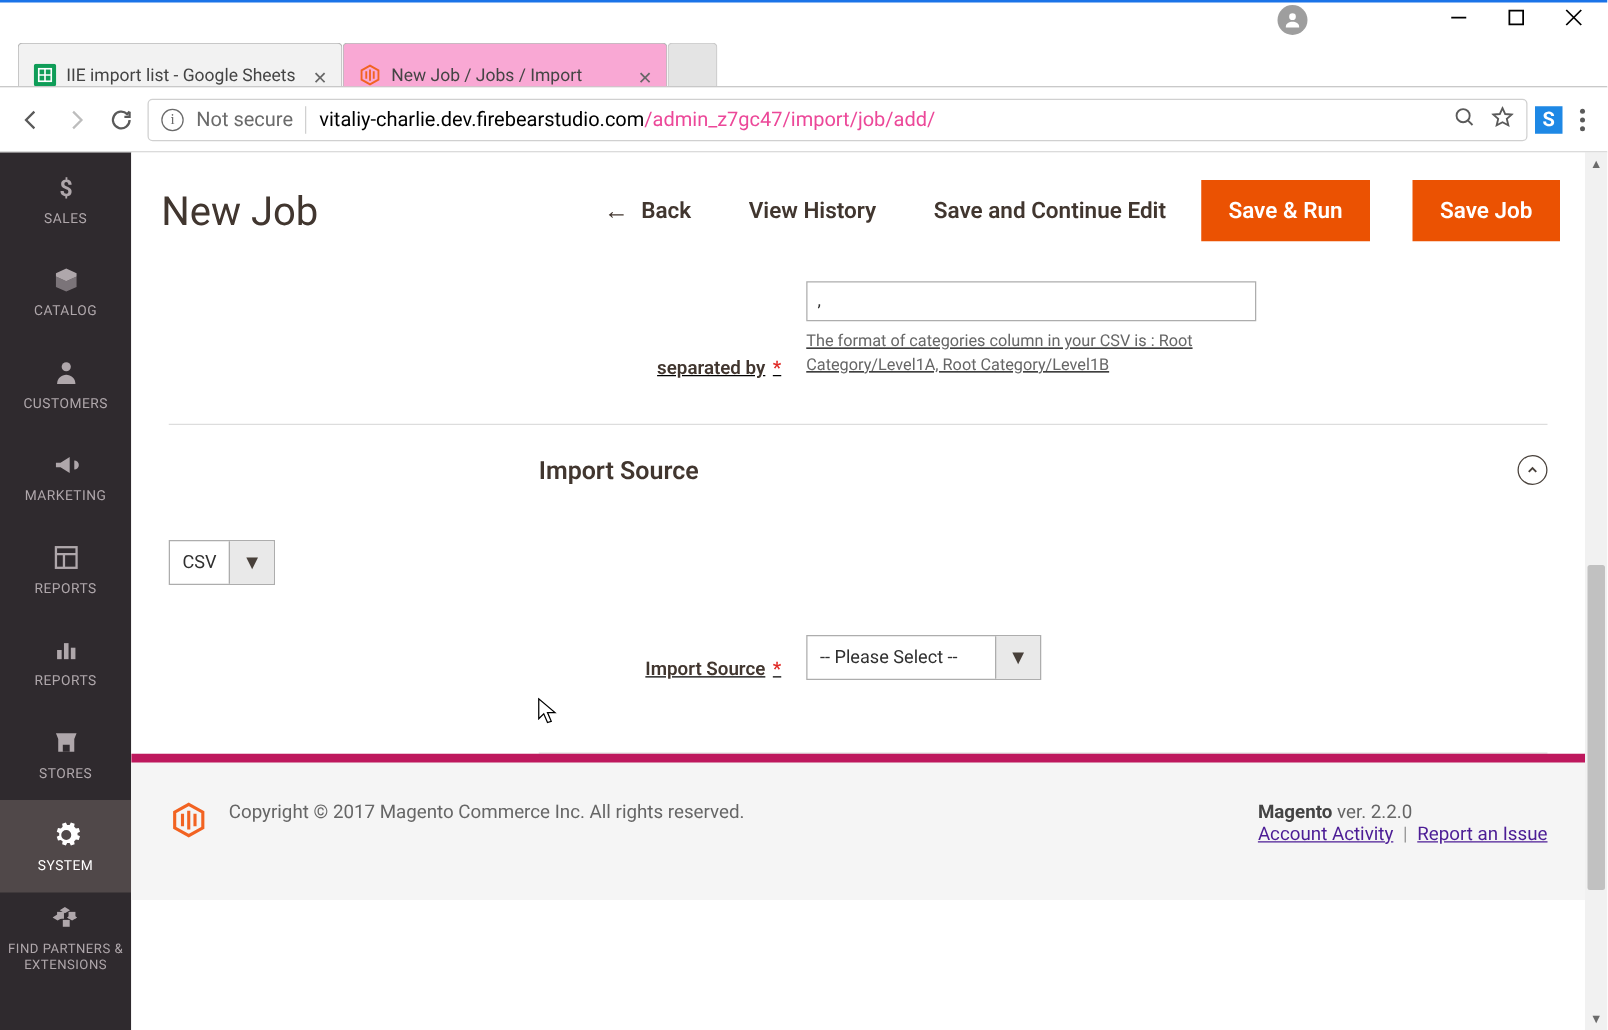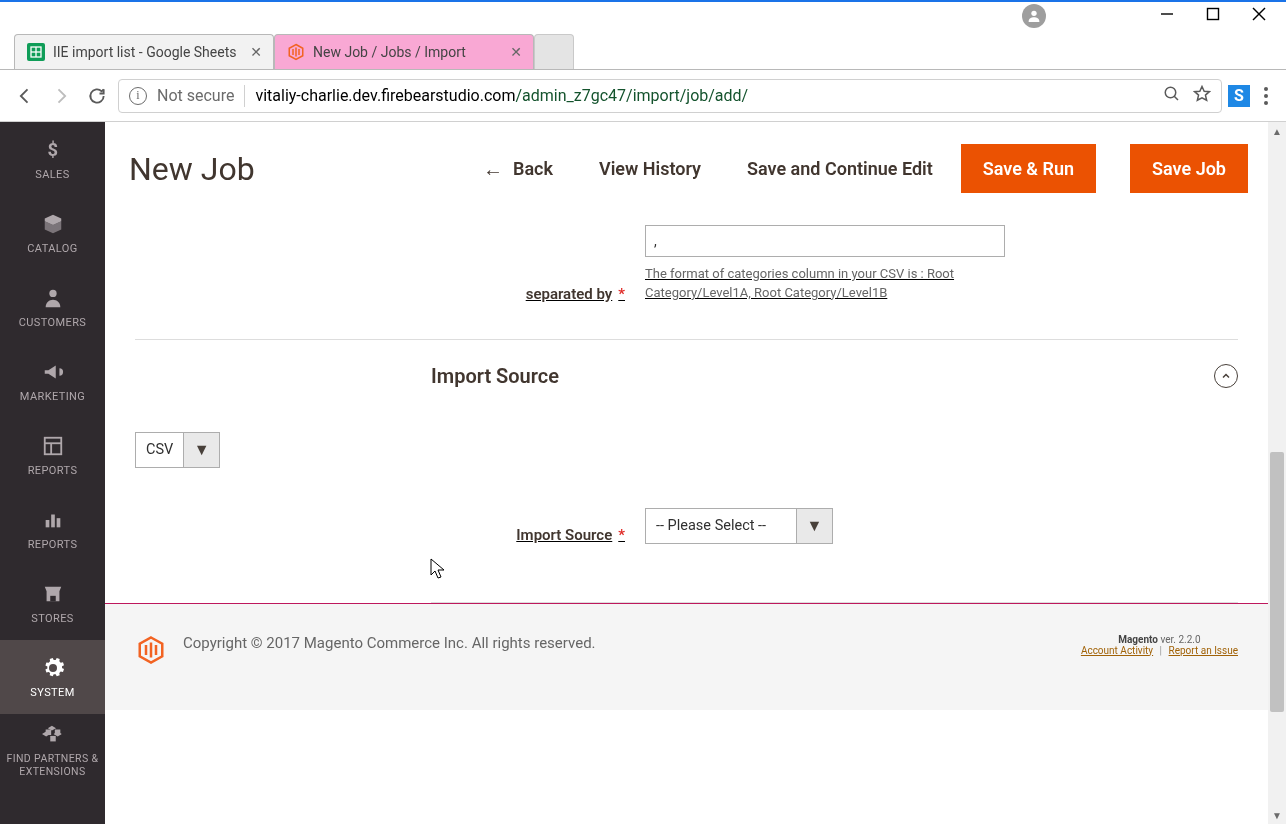--- a/index.html
+++ b/index.html
@@ -4,38 +4,38 @@
 <style>
   * { margin:0; padding:0; box-sizing:border-box; font-family:-apple-system,BlinkMacSystemFont,"Segoe UI",Roboto,Arial,sans-serif; }
   body { width:1286px; height:824px; background:#fff; overflow:hidden; position:relative; }
 
   
   .win-ctrl { position:absolute; top:0; right:0; height:28px; display:flex; align-items:center; gap:32px; padding:0 20px; }
   .win-icon { width:14px; height:14px; display:flex; align-items:center; justify-content:center; }
   .user-chip { position:absolute; top:4px; right:240px; width:24px; height:24px; border-radius:50%; background:#9e9e9e; display:flex; align-items:center; justify-content:center; }
 
   .tabstrip { position:absolute; top:28px; left:0; right:0; height:41px; display:flex; align-items:flex-end; padding-left:14px; gap:0; }
-  .tab { height:35px; display:flex; align-items:center; gap:8px; padding:0 10px 0 12px; border:1px solid #b8b8b8; border-bottom:none; background:#f2f2f2; border-radius:4px 4px 0 0; font-size:14px; color:#444; min-width:260px; position:relative; }
+  .tab { height:35px; display:flex; align-items:flex-end; gap:8px; padding:0 10px 0 12px; border:1px solid #b8b8b8; border-bottom:none; background:#f2f2f2; border-radius:4px 4px 0 0; font-size:14px; color:#444; min-width:260px; position:relative; }
   .tab.active { background:#f9a8d4; z-index:2; }
   .tab.ghost { min-width:40px; background:#e4e4e4; border-color:#c9c9c9; }
   .tab .favicon { width:18px; height:18px; display:flex; align-items:center; justify-content:center; flex-shrink:0; }
   .tab .ttl { white-space:nowrap; overflow:hidden; text-overflow:ellipsis; flex:1; }
   .tab .tab-x { width:14px; height:14px; display:flex; align-items:center; justify-content:center; color:#666; flex-shrink:0; }
   .tab-divider { height:1px; background:#b8b8b8; position:absolute; left:0; right:0; top:69px; }
 
   .addrbar { position:absolute; top:70px; left:0; right:0; height:52px; background:#fff; border-bottom:1px solid #d0d0d0; display:flex; align-items:center; padding:0 10px; gap:6px; }
   .nav-btn { width:30px; height:30px; display:flex; align-items:center; justify-content:center; color:#5a5a5a; border-radius:4px; }
   .nav-btn.disabled { color:#bdbdbd; }
   .omnibox { flex:1; height:34px; border:1px solid #d0d0d0; border-radius:4px; display:flex; align-items:center; padding:0 10px; gap:10px; font-size:16px; color:#333; }
   .omnibox .info-icn { width:18px; height:18px; display:flex; align-items:center; justify-content:center; color:#6b6b6b; border:1px solid #6b6b6b; border-radius:50%; font-size:12px; font-family:Georgia,serif; }
   .omnibox .secure-lbl { color:#6b6b6b; }
   .omnibox .sep-pipe { width:1px; height:22px; background:#d0d0d0; }
   .omnibox .url { display:flex; align-items:center; }
   .omnibox .url .host { color:#000; }
-  .omnibox .url .path { color:#14532d; }
+  .omnibox .url .path { color:#ec4899; }
   .omnibox .tail { margin-left:auto; display:flex; align-items:center; gap:12px; }
   .ext-icon { width:22px; height:22px; background:#1e88e5; display:flex; align-items:center; justify-content:center; color:#fff; font-weight:700; }
   .dots-vert { display:flex; flex-direction:column; gap:3px; padding:0 8px; }
   .dots-vert span { width:4px; height:4px; border-radius:50%; background:#5a5a5a; }
 
   
   .viewport { position:absolute; top:122px; left:0; right:18px; bottom:0; display:flex; }
   .scrollbar { position:absolute; top:122px; right:0; width:18px; bottom:0; background:#f1f1f1; }
   .scroll-thumb { position:absolute; right:2px; width:14px; background:#c1c1c1; border-radius:2px; }
   .scroll-arrow { position:absolute; right:0; width:18px; height:18px; display:flex; align-items:center; justify-content:center; color:#6b6b6b; font-size:10px; }
@@ -70,26 +70,26 @@
   .collapse-ic { width:24px; height:24px; border:1px solid #48403a; border-radius:50%; display:flex; align-items:center; justify-content:center; color:#48403a; }
 
   .sectiondivider-bottom { border-top:1px solid #ddd; margin-top:48px; }
 
   .select-wrap { display:inline-flex; border:1px solid #adadad; height:36px; align-items:stretch; }
   .select-wrap .val { padding:0 10px; display:flex; align-items:center; font-size:14.5px; color:#303030; min-width:46px; }
   .select-wrap.wide .val { min-width:150px; }
   .select-wrap .dd { width:36px; background:#e9e9e9; border-left:1px solid #adadad; display:flex; align-items:center; justify-content:center; color:#48403a; }
 
   
-  .footer { background:#f5f5f5; border-top:1px solid #be185d; padding:30px 30px 44px 30px; display:flex; align-items:flex-start; gap:16px; margin-top:0; }
+  .footer { background:#f5f5f5; border-top:7px solid #be185d; padding:30px 30px 44px 30px; display:flex; align-items:flex-start; gap:16px; margin-top:0; }
   .footer .m-logo { width:32px; height:32px; display:flex; align-items:center; justify-content:center; }
   .footer .copy { font-size:15px; color:#666; flex:1; }
-  .footer .right { text-align:center; font-size:10px; color:#666; }
+  .footer .right { text-align:left; font-size:15px; color:#666; }
   .footer .right .brand { font-weight:700; color:#444; }
-  .footer .right a { color:#a16207; text-decoration:underline; }
+  .footer .right a { color:#4c1d95; text-decoration:underline; }
   .footer .right .pipe { color:#999; margin:0 4px; }
 
   
   .fake-cursor { position:absolute; pointer-events:none; }
 </style>
 </head>
 <body>
 
 <div class="user-chip">
   <svg width="16" height="16" viewBox="0 0 24 24" fill="#fff">

